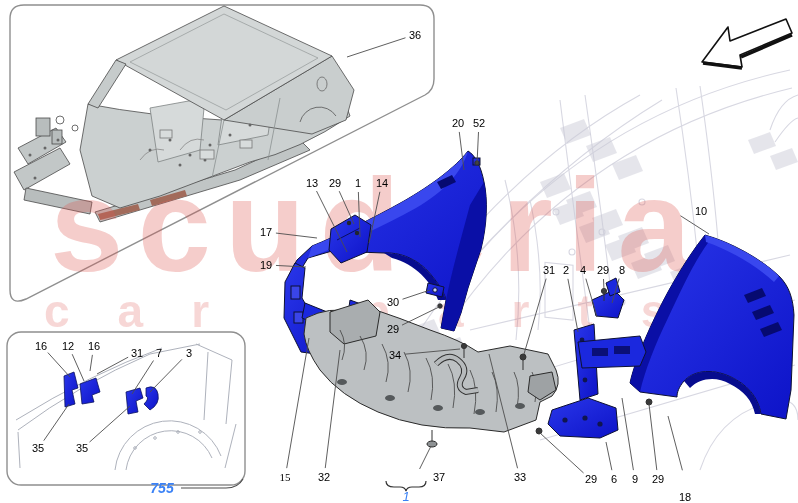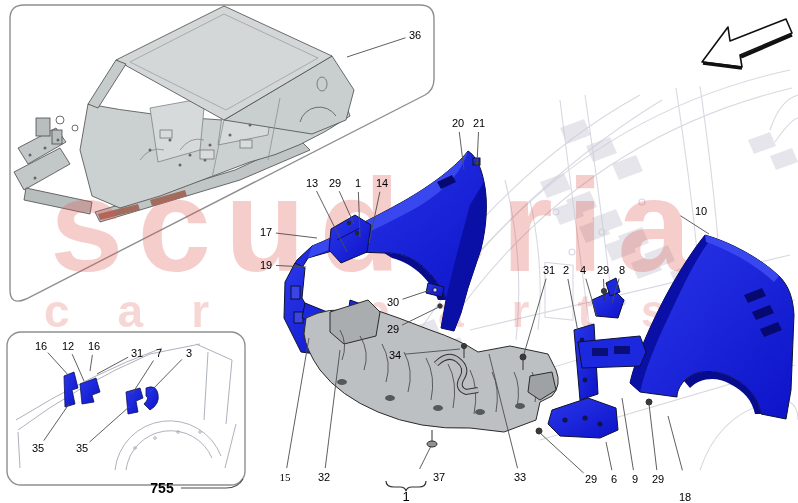--- a/index.html
+++ b/index.html
@@ -3,21 +3,21 @@
 <meta charset="utf-8">
 <style>
   html,body{margin:0;padding:0;background:#fff;}
   #stage{position:relative;width:798px;height:503px;overflow:hidden;background:#ffffff;
          font-family:"Liberation Sans",sans-serif;}
   #stage svg{position:absolute;left:0;top:0;}
   .wm{position:absolute;font-weight:bold;white-space:nowrap;pointer-events:none;}
   #wm1{left:50px;top:150px;font-size:132px;letter-spacing:14px;color:rgba(222,88,82,0.30);}
   #wm2{left:44px;top:284px;font-size:46px;letter-spacing:48px;word-spacing:44px;color:rgba(222,88,82,0.24);}
   .callout{position:absolute;transform:translate(-50%,-50%);font-size:11px;color:#000;line-height:1;}
-  .ref{position:absolute;transform:translate(-50%,-50%);font-size:14px;color:#000000;line-height:1;}
+  .ref{position:absolute;transform:translate(-50%,-50%);font-size:14px;color:#3b82f6;line-height:1;font-style:italic;}
   #ref-755{font-weight:bold;}
 </style>
 </head>
 <body>
 
 <div id="stage">
 
   <svg id="bg-layer" width="798" height="503" viewBox="0 0 798 503">
 
     <g stroke="#d8d8e2" stroke-width="1.1" fill="none">
@@ -291,21 +291,21 @@
 
     <path d="M181,488 L226,488 Q238,488 243,479" fill="none" stroke="#4d4d4d" stroke-width="1.1"></path>
     <path d="M386,481 Q386,487 394,487 L400,487 Q405,487 406,491 Q407,487 412,487 L419,487 Q426,487 426,481" fill="none" stroke="#333" stroke-width="1.2"></path>
   </svg>
 
   <div id="labels">
     <div class="ref" id="ref-755" style="left:162px;top:488px;">755</div>
     <div class="ref" style="left:406px;top:496px;font-size:13px;">1</div>
   <div class="callout" style="left: 415px; top: 35px;">36</div>
       <div class="callout" style="left: 458px; top: 123px;">20</div>
-      <div class="callout" style="left: 479px; top: 123px;">21</div>
+      <div class="callout" style="left: 479px; top: 123px;">52</div>
       <div class="callout" style="left: 312px; top: 183px;">13</div>
       <div class="callout" style="left: 335px; top: 183px;">29</div>
       <div class="callout" style="left: 358px; top: 183px;">1</div>
       <div class="callout" style="left: 382px; top: 183px;">14</div>
       <div class="callout" style="left: 266px; top: 232px;">17</div>
       <div class="callout" style="left: 266px; top: 265px;">19</div>
       <div class="callout" style="left: 393px; top: 302px;">30</div>
       <div class="callout" style="left: 393px; top: 329px;">29</div>
       <div class="callout" style="left: 395px; top: 355px;">34</div>
       <div class="callout" style="left: 285px; top: 477px; font-family: Liberation Serif, serif;">15</div>

